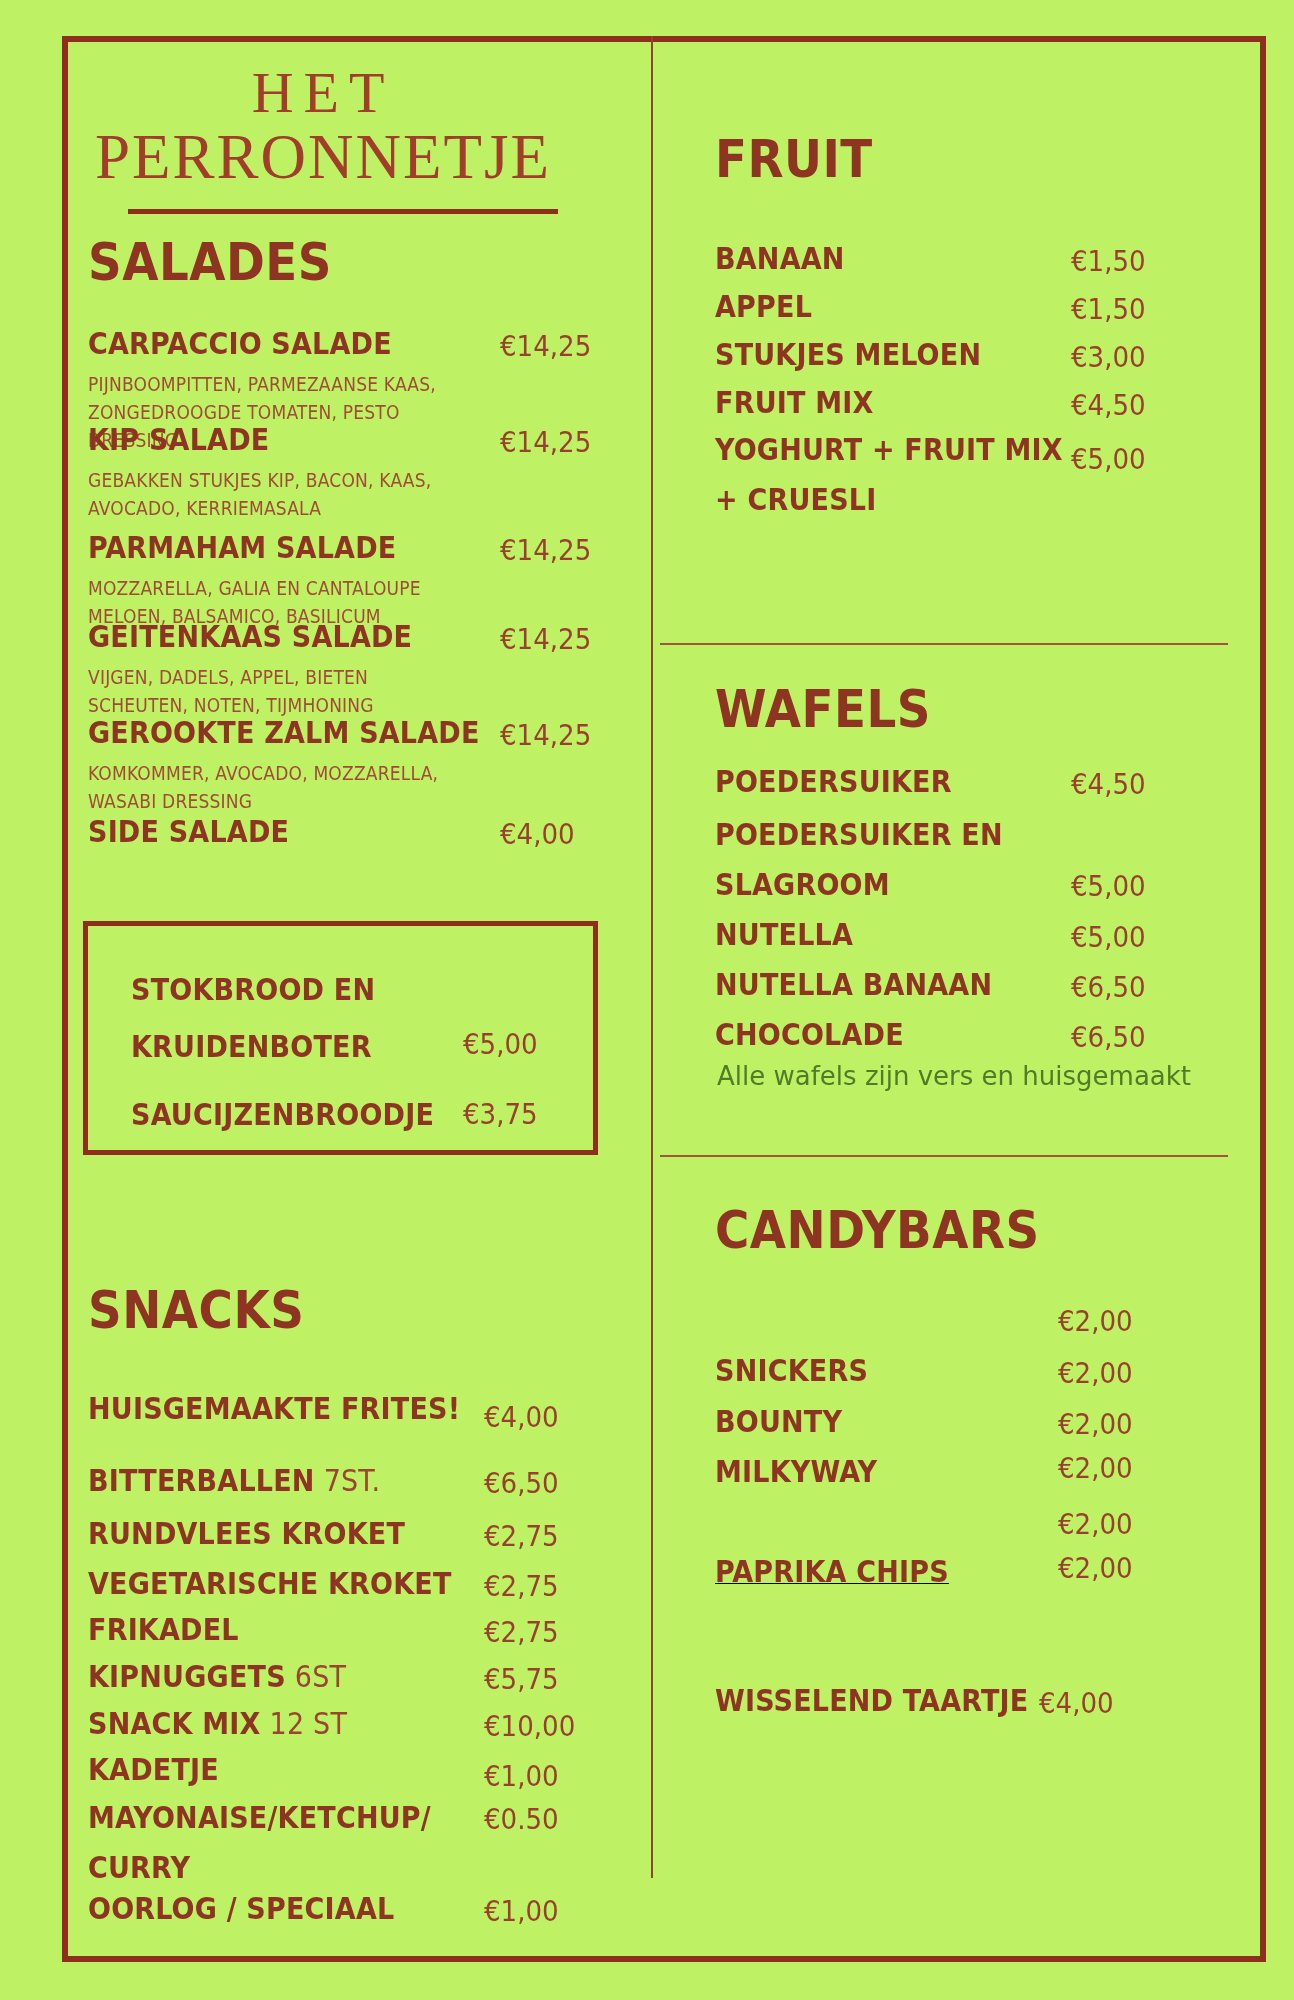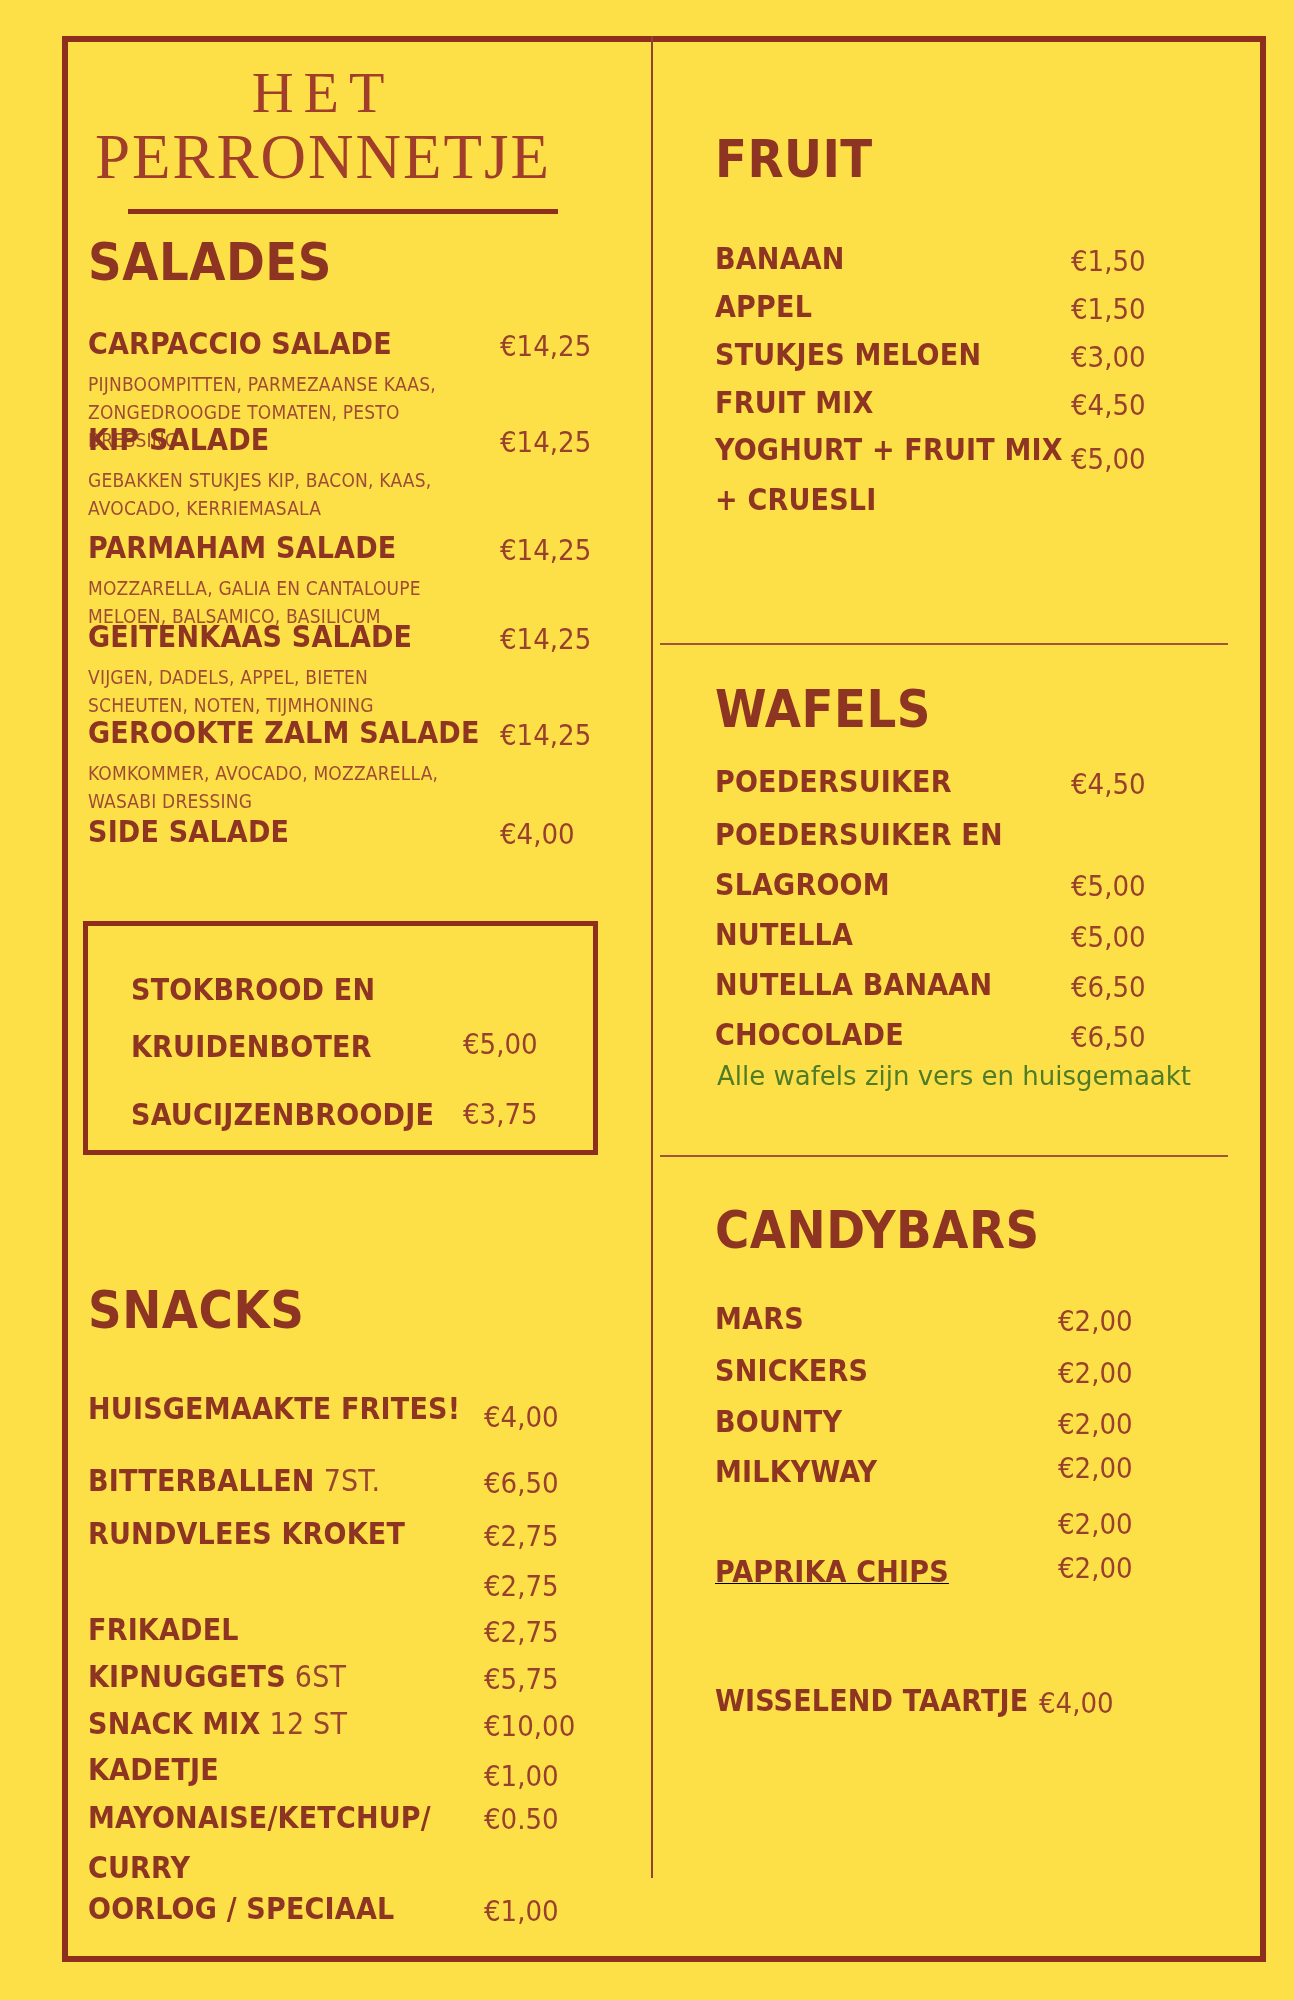--- a/index.html
+++ b/index.html
@@ -1,16 +1,16 @@
 <!DOCTYPE html>
 <html><head>
 <meta charset="utf-8">
 <style>
   html,body{margin:0;padding:0;background:#e6d8c1;}
-  .page{position:relative;width:1294px;height:2000px;background:#fde047;overflow:hidden;
+  .page{position:relative;width:1294px;height:2000px;background:#bef264;overflow:hidden;
         font-family:"DejaVu Sans",sans-serif;font-stretch:condensed;}
   .frame{position:absolute;left:62px;top:36px;width:1204px;height:1926px;
          border:6px solid #8e2e1d;box-sizing:border-box;}
   .vdiv{position:absolute;left:651px;top:36px;width:2px;height:1842px;background:#8f4330;}
   .hdiv{position:absolute;width:568px;height:2px;background:#a0543d;}
 
   .logo{position:absolute;left:88px;top:62px;width:470px;text-align:center;
         font-family:"Liberation Serif","DejaVu Serif",serif;color:#a03e2b;}
   .logo .l1{font-size:58px;line-height:62px;letter-spacing:10px;}
   .logo .l2{font-size:63px;line-height:66px;letter-spacing:2px;}
@@ -110,20 +110,21 @@
     </div>
     <div class="row lcol" style="top:1463px;">
       <div class="name"><span class="nm">BITTERBALLEN</span><span class="nm sfx">7ST.</span></div>
       <div class="price">€6,50</div>
     </div>
     <div class="row lcol" style="top:1516px;">
       <div class="name"><span class="nm">RUNDVLEES KROKET</span></div>
       <div class="price">€2,75</div>
     </div>
     <div class="row lcol" style="top:1566px;">
+      <div class="name"><span class="nm">VEGETARISCHE KROKET</span></div>
       <div class="price">€2,75</div>
     </div>
     <div class="row lcol" style="top:1612px;">
       <div class="name"><span class="nm">FRIKADEL</span></div>
       <div class="price">€2,75</div>
     </div>
     <div class="row lcol" style="top:1659px;">
       <div class="name"><span class="nm">KIPNUGGETS</span><span class="nm sfx">6ST</span></div>
       <div class="price">€5,75</div>
     </div>
@@ -197,21 +198,20 @@
     </div>
     <div class="note">Alle wafels zijn vers en huisgemaakt</div>
   </div>
 
   <div class="hdiv" style="left:660px;top:1155px;"></div>
 
   <div class="sec candybars">
     <div class="sec-title" style="left:715px;top:1202px;">CANDYBARS</div>
 
     <div class="row rcol" style="top:1301px;">
-      <div class="name"><span class="nm">MARS</span></div>
       <div class="price">€2,00</div>
     </div>
     <div class="row rcol" style="top:1353px;">
       <div class="name"><span class="nm">SNICKERS</span></div>
       <div class="price">€2,00</div>
     </div>
     <div class="row rcol" style="top:1404px;">
       <div class="name"><span class="nm">BOUNTY</span></div>
       <div class="price">€2,00</div>
     </div>

